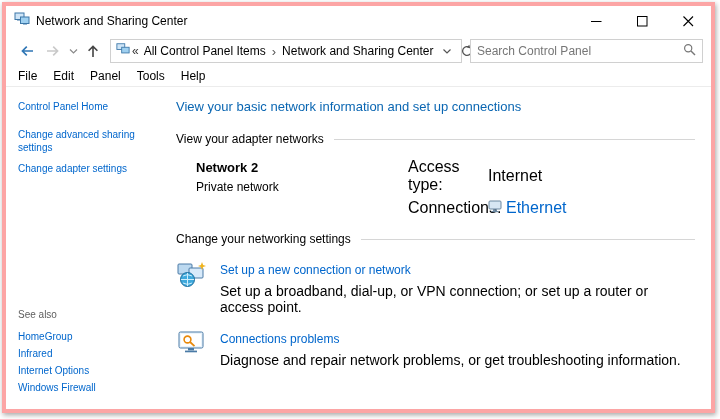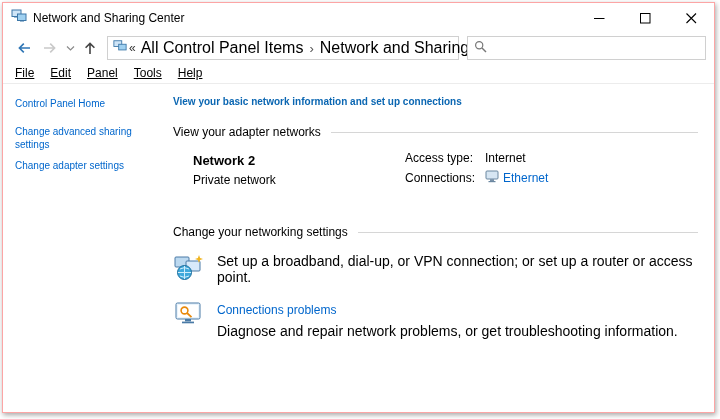--- a/index.html
+++ b/index.html
@@ -1,70 +1,70 @@
 <!DOCTYPE html>
 <html style="--link: #0066cc; --heading: #0a66b2;"><head>
 <meta charset="utf-8">
 <style>
   * { margin:0; padding:0; box-sizing:border-box; }
   html,body { width:720px; height:419px; overflow:hidden; background:#fff;
     font-family:"Liberation Sans","DejaVu Sans",sans-serif; }
   :root { --link:#0066cc; --heading:#0a66b2; }
 
   .window { position:absolute; top:2px; left:2px; right:5px; bottom:6px;
-    background:#fff; border:1px solid #fca5a5;
+    background:#fff; border:4px solid #fca5a5;
     box-shadow:1px 2px 5px rgba(0,0,0,.35); display:flex; flex-direction:column; }
 
   
   .titlebar { height:30px; display:flex; align-items:center; padding-left:8px; flex:none; }
   .titlebar .title { font-size:12px; color:#000; margin-left:6px; }
   .win-controls { margin-left:auto; display:flex; height:100%; }
   .win-btn { width:46px; height:100%; display:flex; align-items:center; justify-content:center; cursor:default; }
 
   
   .navrow { height:30px; display:flex; align-items:center; padding:0 8px; flex:none; }
   .nav-btn { width:26px; height:26px; display:flex; align-items:center; justify-content:center; flex:none; }
   .nav-btn.small { width:14px; }
   .addressbox { display:flex; align-items:center; height:24px; border:1px solid #d0d0d0;
     width:352px; margin-left:4px; padding:0 2px 0 5px; flex:none; background:#fff; }
-  .addressbox .crumb { font-size:16px; color:#000; padding:0 3px; white-space:nowrap; }
+  .addressbox .crumb { font-size:12px; color:#000; padding:0 3px; white-space:nowrap; }
   .addressbox .overflow { font-size:12px; color:#333; padding:0 2px; }
   .addressbox .sep { font-size:13px; color:#555; padding:0 3px; }
   .addr-btn { width:20px; height:22px; display:flex; align-items:center; justify-content:center; flex:none; }
   .addr-spacer { flex:1; }
   .searchbox { display:flex; align-items:center; height:24px; border:1px solid #d0d0d0;
     margin-left:8px; flex:1; padding:0 6px; background:#fff; }
   .searchbox input { border:none; outline:none; flex:1; font-size:12px; color:#333;
     font-family:inherit; background:transparent; }
   .searchbox input::placeholder { color:#767676; }
 
   
   .menubar { height:21px; display:flex; align-items:center; padding-left:4px;
-    border-bottom:1px solid #ececec; flex:none;text-decoration:underline; }
+    border-bottom:1px solid #ececec; flex:none; }
   .menu-item { font-size:12px; color:#000; padding:2px 8px; }
 
   
   .content { flex:1; display:flex; min-height:0; }
   .sidebar { width:160px; flex:none; padding:14px 0 0 12px; position:relative; font-size:10px; }
   .sidebar a { color:var(--link); text-decoration:none; display:block; cursor:pointer; }
   .cph { margin-bottom:16px; }
   .side-task { margin-bottom:8px; width:138px; line-height:1.3; }
   .see-also { position:absolute; bottom:10px; left:12px; }
   .see-also .sa-title { color:#5e5e5e; margin-bottom:11px; }
   .see-also a { margin-bottom:6px; }
 
   .main { flex:1; padding:8px 16px 0 10px; position:relative; min-width:0; }
-  .page-heading { font-size:10px; font-weight:700; color:var(--heading); margin:4px 0 18px; }
+  .page-heading { font-size:13px; font-weight:400; color:var(--heading); margin:4px 0 18px; }
   .section-row { display:flex; align-items:center; font-size:12px; color:#000; margin-bottom:14px; }
   .section-row .rule { flex:1; border-top:1px solid #d6d6d6; margin-left:10px; }
 
   .active-net { position:relative; padding-left:20px; margin-bottom:14px; min-height:58px; }
   .net-name { font-size:13px; font-weight:700; color:#000; margin-bottom:5px; }
   .net-type { font-size:12px; color:#000; }
-  .net-details { position:absolute; left:232px; top:-2px; font-size:12px; }
+  .net-details { position:absolute; left:232px; top:-2px; font-size:16px; }
   .detail-row { display:flex; align-items:center; margin-bottom:5px; }
   .dlabel { width:80px; color:#000; flex:none; }
   .dvalue { color:#000; display:flex; align-items:center; gap:4px; }
   .dvalue a, a.dlink { color:var(--link); text-decoration:none; cursor:pointer; }
 
   .task { display:flex; margin-bottom:14px; }
   .task-icon { width:36px; flex:none; margin-right:8px; padding-top:1px; }
   .task-title { font-size:12px; color:var(--link); text-decoration:none; display:inline-block;
     margin-bottom:6px; cursor:pointer; }
   .task-desc { font-size:14px; color:#000; }
@@ -144,20 +144,21 @@
       </div>
       <div class="addr-btn">
         <svg width="14" height="14" viewBox="0 0 14 14">
           <path d="M11.4 7 a4.4 4.4 0 1 1 -1.5 -3.3" fill="none" stroke="#555" stroke-width="1.3"></path>
           <path d="M9.4 0.8 L9.9 4.3 L6.5 3.3 Z" fill="#555"></path>
         </svg>
       </div>
     </div>
 
     <div class="searchbox">
+      <input type="text" placeholder="Search Control Panel" style="">
       <span>
         <svg width="13" height="13" viewBox="0 0 13 13">
             <circle cx="5.2" cy="5.2" r="3.6" fill="none" stroke="#777" stroke-width="1.2"></circle>
             <path d="M8 8 L12 12" stroke="#777" stroke-width="1.4"></path>
           </svg>
       </span>
     </div>
   </div>
 
   <div class="menubar">
@@ -168,20 +169,27 @@
     <span class="menu-item">Help</span>
   </div>
 
   <div class="content">
 
     <div class="sidebar">
       <a class="cph">Control Panel Home</a>
       <a class="side-task">Change advanced sharing settings</a>
       <a class="side-task">Change adapter settings</a>
 
+      <div class="see-also">
+        <div class="sa-title">See also</div>
+        <a>HomeGroup</a>
+        <a>Infrared</a>
+        <a>Internet Options</a>
+        <a>Windows Firewall</a>
+      </div>
     </div>
 
     <div class="main">
       <div class="page-heading">View your basic network information and set up connections</div>
 
       <div class="section-row">
         <span>View your adapter networks</span>
         <div class="rule"></div>
       </div>
 
@@ -219,20 +227,21 @@
         <div class="task-icon">
           <svg width="32" height="28" viewBox="0 0 32 28">
             <rect x="2" y="3" width="14" height="10" rx="1" fill="#bcd9f0" stroke="#4a7aa6"></rect>
             <rect x="13" y="7" width="14" height="10" rx="1" fill="#d8eafa" stroke="#4a7aa6"></rect>
             <circle cx="11.5" cy="18.5" r="7" fill="#3fa9dc" stroke="#1f6f9e"></circle>
             <path d="M5 18.5 h13 M11.5 12 v13 M7 15 a8.5 8.5 0 0 1 9 0 M7 22 a8.5 8.5 0 0 0 9 0" stroke="#cfeefc" fill="none" stroke-width="1"></path>
             <path d="M26 1 l1.1 2.9 2.9 1.1 -2.9 1.1 -1.1 2.9 -1.1 -2.9 -2.9 -1.1 2.9 -1.1 Z" fill="#f0b41e"></path>
           </svg>
         </div>
         <div>
+          <a class="task-title">Set up a new connection or network</a>
           <div class="task-desc">Set up a broadband, dial-up, or VPN connection; or set up a router or access point.</div>
         </div>
       </div>
 
       <div class="task">
         <div class="task-icon">
           <svg width="30" height="26" viewBox="0 0 30 26">
             <rect x="3" y="2" width="24" height="16" rx="1.5" fill="#eaf4fc" stroke="#4a7aa6"></rect>
             <rect x="5" y="4" width="20" height="12" fill="#fff"></rect>
             <circle cx="11.5" cy="9.5" r="3.4" fill="none" stroke="#e8890c" stroke-width="1.6"></circle>

